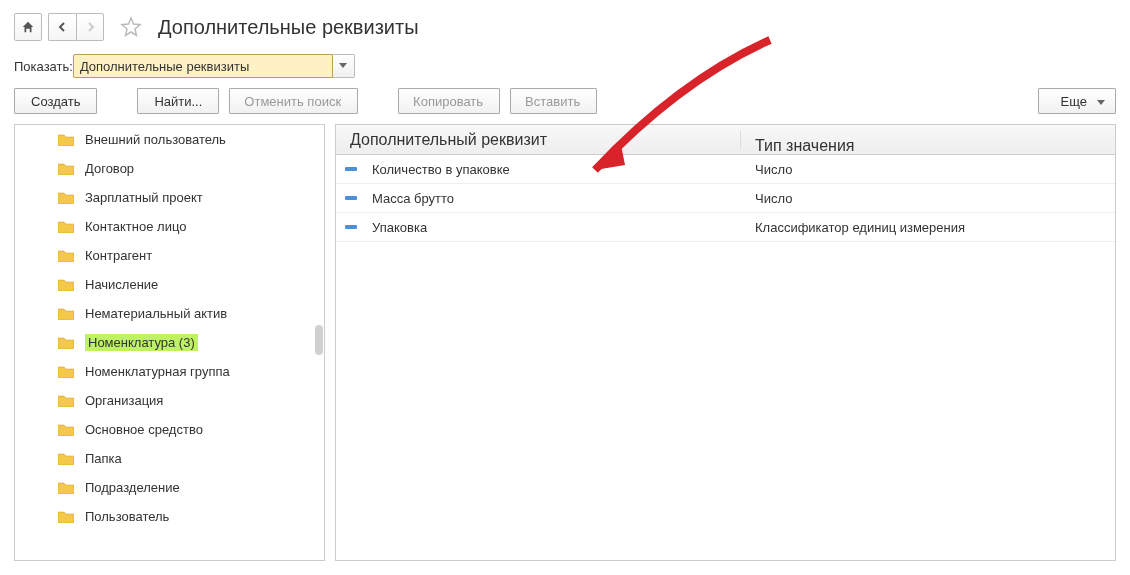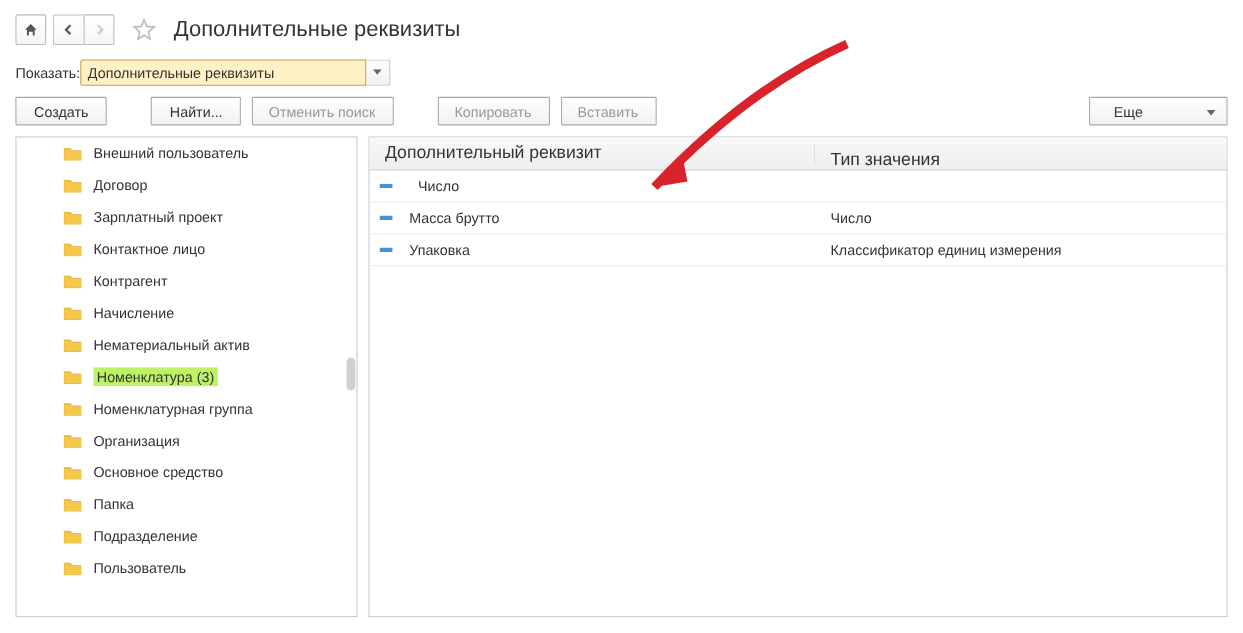--- a/index.html
+++ b/index.html
@@ -104,21 +104,21 @@
     padding: 0 16px;
     font-size: 13px;
     cursor: pointer;
     display: flex;
     align-items: center;
     justify-content: center;
   }
   .btn.disabled { color: #999; cursor: default; padding-left: 14px; }
   .btn-gap { width: 20px; }
   .spacer { flex: 1; }
-  .btn.more { padding: 0 10px 0 22px; gap: 48px; }
+  .btn.more { padding: 0 10px 0 22px; }
   .more-arrow { margin-left: 10px; }
   .main {
     display: flex;
     padding: 0 14px;
     gap: 10px;
     height: calc(575px - 138px);
   }
   .tree-panel {
     width: 311px;
     border: 1px solid #ccc;
@@ -395,20 +395,21 @@
       <div class="col1">Дополнительный реквизит</div>
       <div class="col2">Тип значения</div>
     </div>
     <div id="table-body">
         <div class="table-row">
           <div class="row-icon">
             <svg width="12" height="4" viewBox="0 0 12 4">
               <rect x="0" y="0" width="12" height="4" rx="1" fill="#4a90d9"></rect>
             </svg>
           </div>
+          <div class="row-name">Количество в упаковке</div>
           <div class="row-type">Число</div>
         </div>
         <div class="table-row">
           <div class="row-icon">
             <svg width="12" height="4" viewBox="0 0 12 4">
               <rect x="0" y="0" width="12" height="4" rx="1" fill="#4a90d9"></rect>
             </svg>
           </div>
           <div class="row-name">Масса брутто</div>
           <div class="row-type">Число</div>

